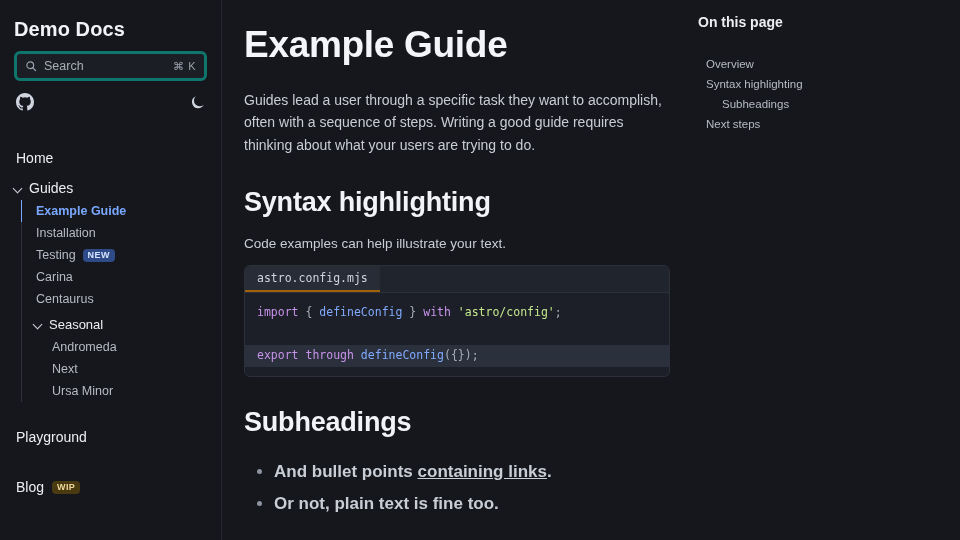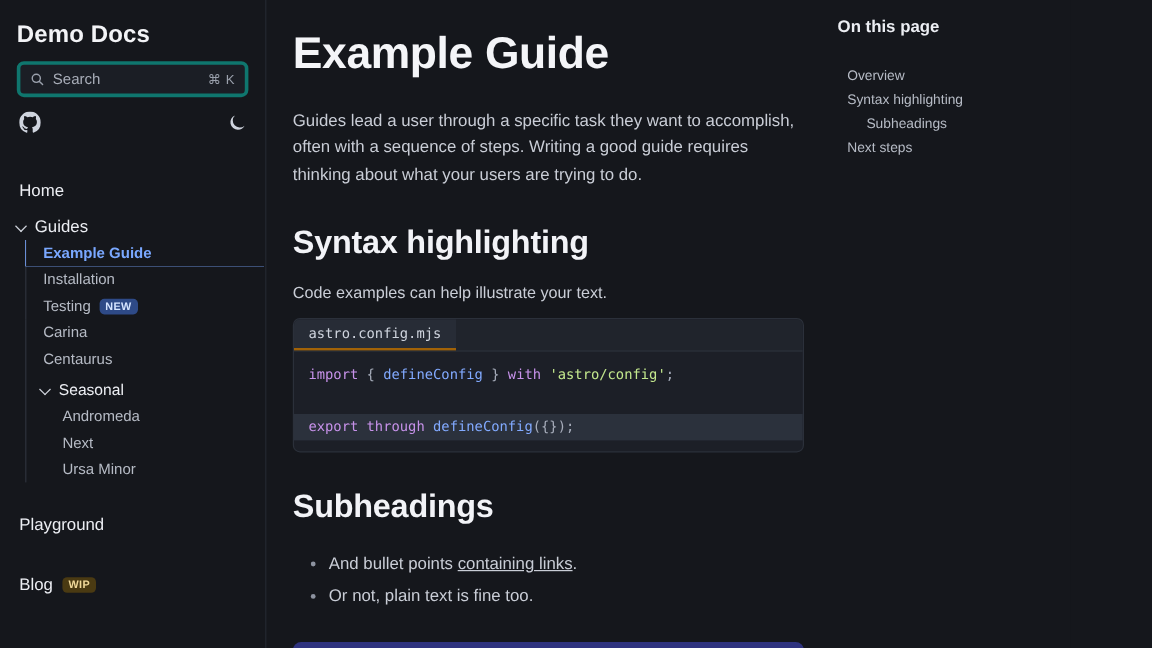--- a/index.html
+++ b/index.html
@@ -214,23 +214,24 @@
   }
   .code-line.highlight { background: #2b313c; }
   .kw  { color: #c792ea; }
   .fn  { color: #82aaff; }
   .str { color: #c3e88d; }
   .pun { color: #a7adbb; }
 
   ul.bullets {
     margin: 0 0 26px 0;
     padding-left: 30px;
-    font-size: 14px;
+    font-size: 17px;
     color: #c9cdd6;
     line-height: 1.9;
+    font-weight: bold;
   }
   ul.bullets li::marker { color: #8d93a0; }
   ul.bullets a { color: #c9cdd6; text-decoration: underline; }
 
   .note {
     background: #2b2f8a;
     background: #2f337f;
     border-radius: 7px;
     padding: 12px 16px 16px 16px;
     max-width: 490px;

